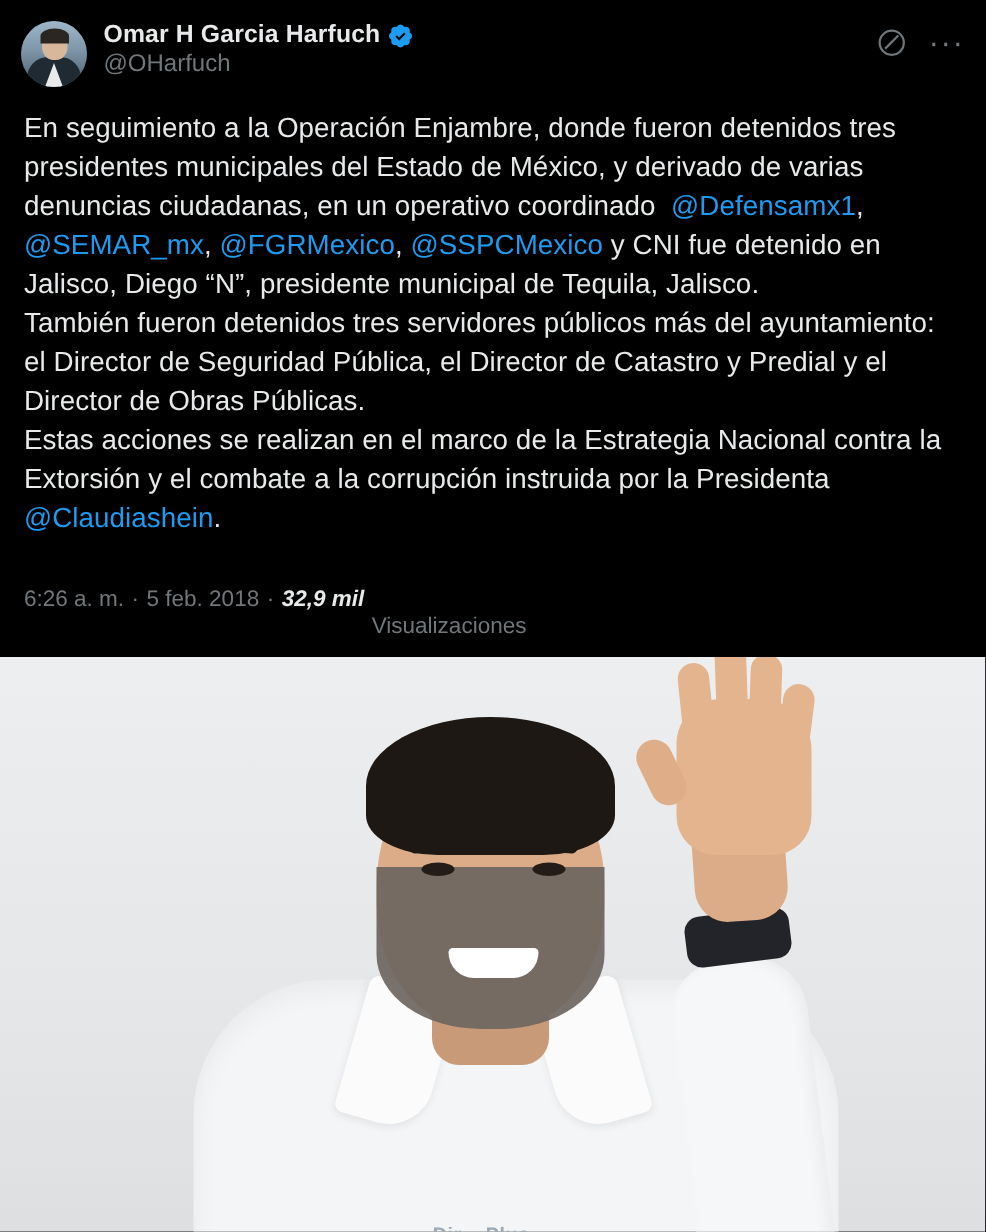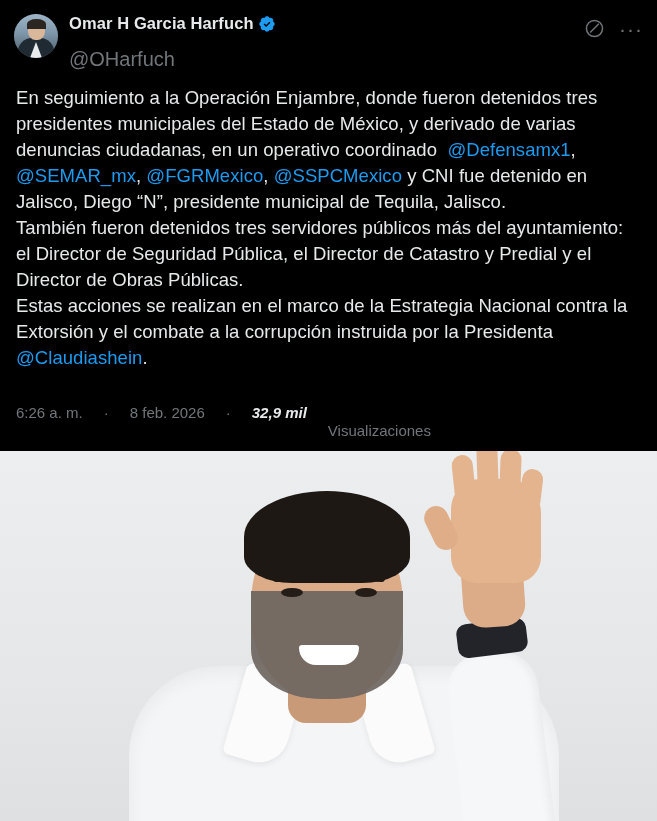--- a/index.html
+++ b/index.html
@@ -95,23 +95,23 @@
     color: #e7e9ea;
     letter-spacing: 0.1px;
   }
   .verified {
     width: 18px;
     height: 18px;
     display: inline-block;
     flex: 0 0 18px;
   }
   .handle {
-    font-size: 20px;
+    font-size: 16px;
     color: #71767b;
-    margin-top: 15px;
+    margin-top: 1px;
   }
   .header-actions {
     display: flex;
     align-items: center;
     gap: 14px;
     padding-top: 4px;
   }
   .icon-btn {
     color: #71767b;
     display: inline-flex;
@@ -135,21 +135,21 @@
     word-wrap: break-word;
   }
   .mention { color: #1d9bf0; }
   .meta {
     padding: 15px 16px 12px 16px;
     font-size: 15px;
     color: #71767b;
     display: flex;
     align-items: center;
     flex-wrap: wrap;
-    gap: 16px;
+    gap: 0;
   }
   .meta .sep { padding: 0 5px; }
   .meta .views-count {
     color: #e7e9ea;
     font-weight: bold;
     font-style: italic;
   }
   .meta .views-label { padding-left: 5px; margin-top: 36px; }
   .media {
     width: 657px;
@@ -382,21 +382,21 @@
     </div>
   </div>
 
   <div class="tweet-body"><span>En seguimiento a la Operación Enjambre, donde fueron detenidos tres presidentes municipales del Estado de México, y derivado de varias denuncias ciudadanas, en un operativo coordinado  </span><span class="mention">@Defensamx1</span><span>, </span><span class="mention">@SEMAR_mx</span><span>, </span><span class="mention">@FGRMexico</span><span>, </span><span class="mention">@SSPCMexico</span><span> y CNI fue detenido en Jalisco, Diego “N”, presidente municipal de Tequila, Jalisco.
 También fueron detenidos tres servidores públicos más del ayuntamiento: el Director de Seguridad Pública, el Director de Catastro y Predial y el Director de Obras Públicas.
 Estas acciones se realizan en el marco de la Estrategia Nacional contra la Extorsión y el combate a la corrupción instruida por la Presidenta </span><span class="mention">@Claudiashein</span><span>.</span></div>
 
   <div class="meta">
     <span>6:26 a. m.</span>
     <span class="sep">·</span>
-    <span>8 feb. 2026</span>
+    <span>5 feb. 2018</span>
     <span class="sep">·</span>
     <span class="views-count">32,9 mil</span>
     <span class="views-label">Visualizaciones</span>
   </div>
 
   <div class="media">
     <div class="bg"></div>
     <div class="person">
       <div class="torso"></div>
       <div class="collar-l"></div>

